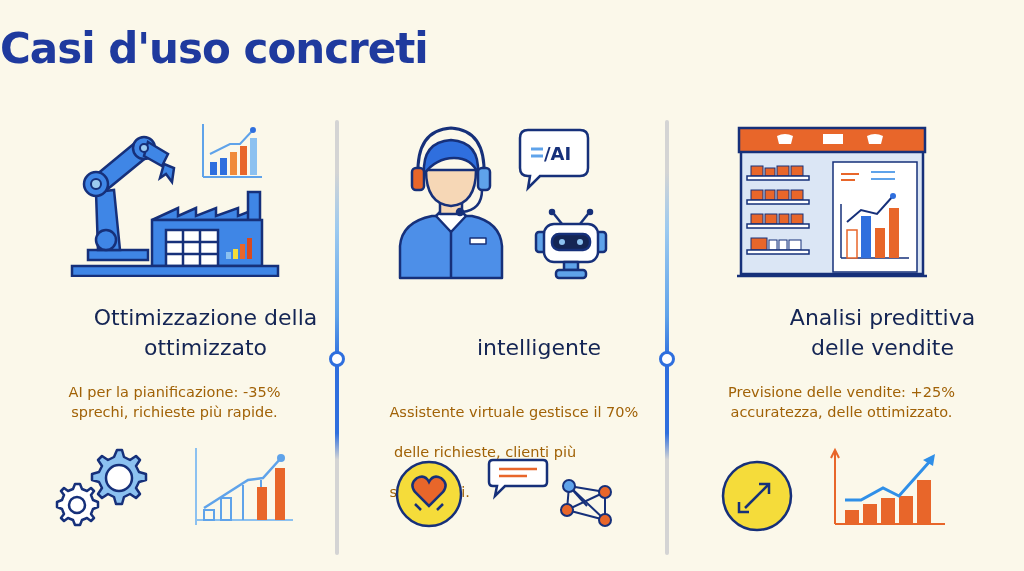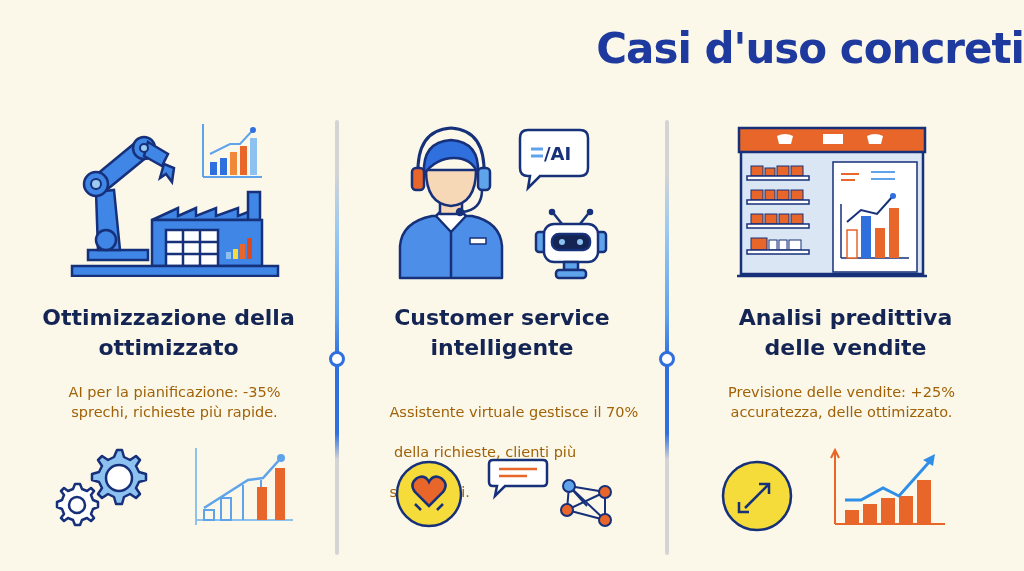--- a/index.html
+++ b/index.html
@@ -4,31 +4,31 @@
 <style>
   * { box-sizing: border-box; margin: 0; padding: 0; }
   html, body { width: 1024px; height: 571px; overflow: hidden; }
   body {
     background: #fbf8ea;
     font-family: "DejaVu Sans", "Liberation Sans", sans-serif;
     position: relative;
   }
   .title {
     position: absolute; top: 24px; left: 0; width: 1024px;
-    text-align: right; font-size: 42px; font-weight: bold;
+    text-align: left; font-size: 42px; font-weight: bold;
     color: #1f3a9e; letter-spacing: -1px;
   }
   .col { position: absolute; top: 0; height: 565px; }
   .col-1 { left: 0; width: 337px; }
   .col-2 { left: 337px; width: 330px; }
   .col-3 { left: 667px; width: 357px; }
   .hero { position: absolute; top: 112px; }
   .heading {
     position: absolute; top: 303px; width: 100%; text-align: center;
-    font-size: 22px; font-weight: bold; color: #142554; line-height: 30px;
+    font-size: 22px; font-weight: normal; color: #142554; line-height: 30px; margin-left: 37px;
   }
   .desc {
     position: absolute; top: 382px; width: 100%;
     font-size: 14.5px; color: #a16207; line-height: 20px;
     text-align: center;
   }
   .desc.left { text-align: left; }
   .divider {
     position: absolute; top: 120px; width: 4px; height: 435px;
     border-radius: 2px;
@@ -166,26 +166,26 @@
         <rect x="152" y="106" width="54" height="38" rx="10" fill="#fff"></rect>
         <rect x="160" y="116" width="38" height="16" rx="7" fill="#142554"></rect>
         <rect x="172" y="144" width="14" height="8" fill="#5fa3ea"></rect>
         <rect x="164" y="152" width="30" height="8" rx="3" fill="#5fa3ea"></rect>
       </g>
       <circle cx="170" cy="124" r="3" fill="#8cc1f0"></circle>
       <circle cx="188" cy="124" r="3" fill="#8cc1f0"></circle>
     </svg>
   </div>
   <h2 class="heading">
-    <span>Customer service</span><br>
+    <br>
     <span>intelligente</span>
   </h2>
   <p class="desc left" style="left:34px; white-space:pre;">
     <span>Assistente virtuale gestisce il 70%</span><br>
-    <span> della richieste, clienti più</span><br>
+    <span> delle richieste, clienti più</span><br>
     <span>soddisfatti.</span>
   </p>
   <div class="bottom" style="left:56px; top:458px;">
     <svg width="72" height="72" viewBox="0 0 72 72">
       <circle cx="36" cy="36" r="32" fill="#f5dc3a" stroke="#16307a" stroke-width="2.5"></circle>
       <path d="M36 48 L22 34 Q16 26 24 20 Q32 16 36 24 Q40 16 48 20 Q56 26 50 34 Z" fill="#e8662a" stroke="#16307a" stroke-width="2.5"></path>
       <line x1="22" y1="46" x2="28" y2="52" stroke="#16307a" stroke-width="2.5"></line>
       <line x1="50" y1="46" x2="44" y2="52" stroke="#16307a" stroke-width="2.5"></line>
     </svg>
   </div>

